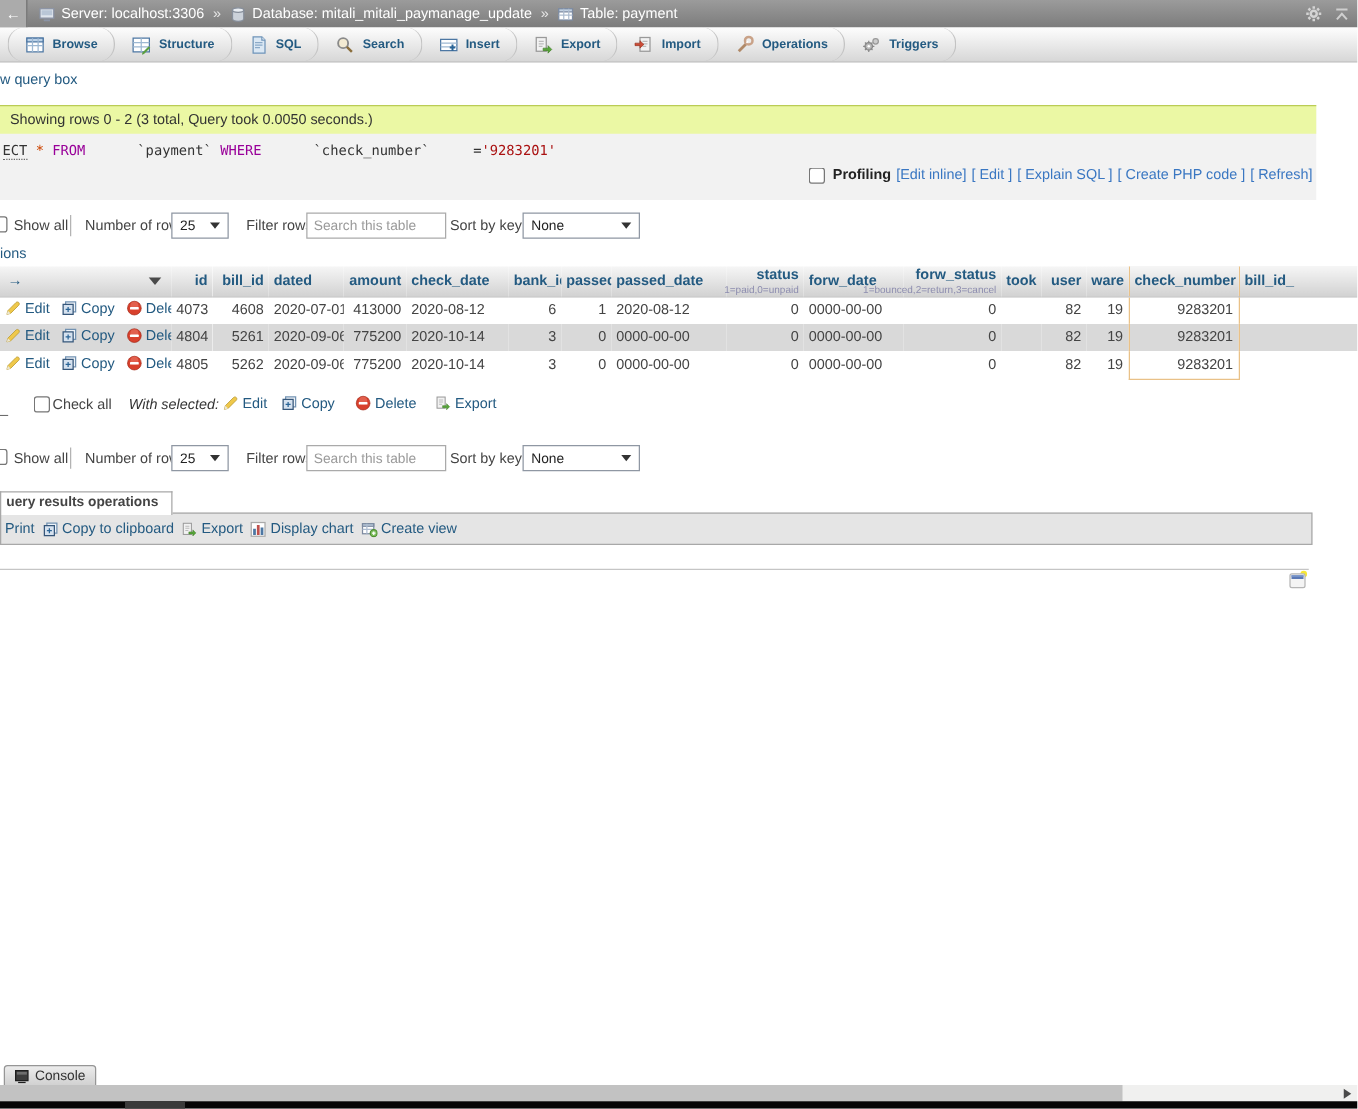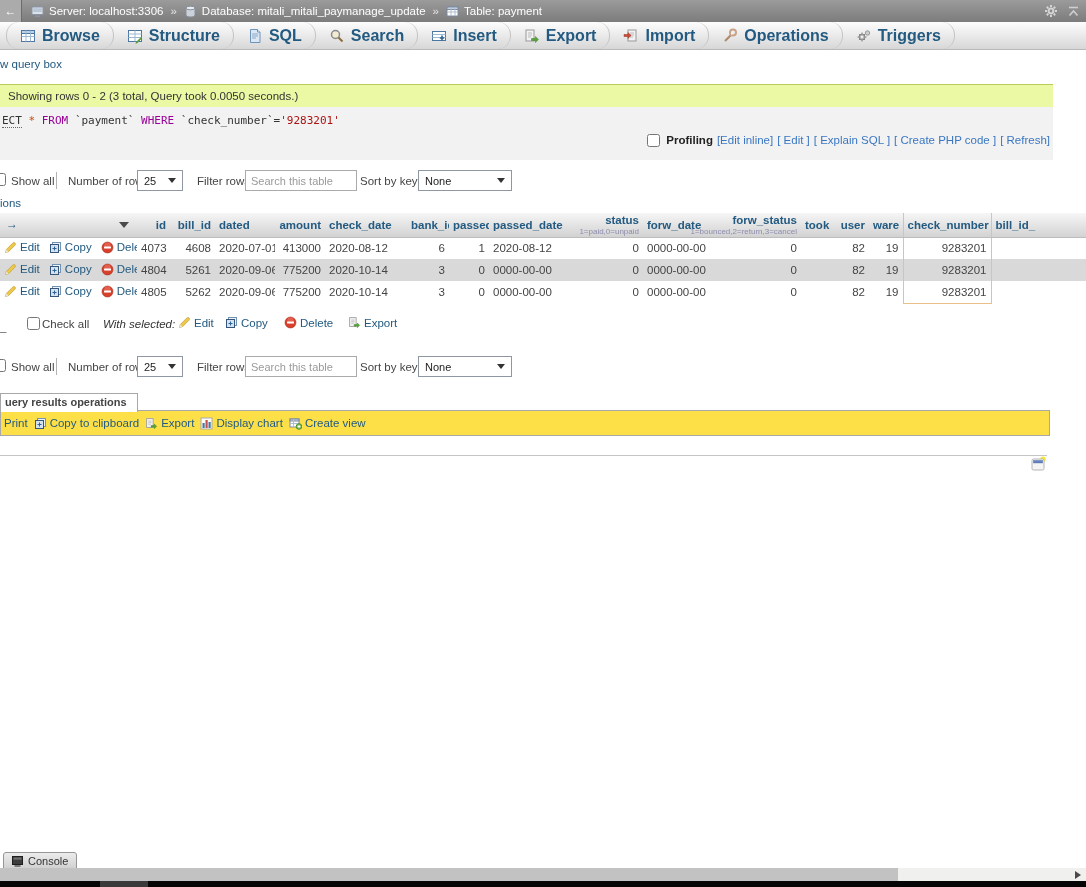--- a/index.html
+++ b/index.html
@@ -17,33 +17,33 @@
   .crumbs{display:flex;gap:5px;margin-left:9px;}
   .crumb{color:#fff;}
   .sep{color:#e5e5e5;margin:0 2px;}
   .ticon{display:inline-flex;align-items:center;}
   .tb-right{position:absolute;right:6px;top:4px;display:flex;gap:9px;align-items:center;}
   
   .tabbar{position:absolute;top:22px;left:0;width:1086px;height:28px;
     background:linear-gradient(#fdfdfd,#d7d7d7);border-bottom:1px solid #b9b9b9;
     display:flex;box-sizing:border-box;padding-left:6px;}
   .tab{display:flex;align-items:center;gap:6px;padding:0 13px;border-right:1px solid #c3c3c3;
-    font-size:16px;font-weight:bold;color:#235a81;border-radius:13px;}
+    font-size:10px;font-weight:bold;color:#235a81;border-radius:13px;}
   .tab:first-child{border-left:1px solid #c3c3c3;}
   
   .queryboxlink{position:absolute;top:58px;left:0;font-size:11.5px;color:#235a81;}
   
   .resultbox{position:absolute;top:84px;left:0;width:1053px;height:76px;background:#f2f2f2;}
   .successmsg{height:22px;line-height:22px;background:#ebf8a4;border-top:1px solid #bacc55;
     padding-left:8px;font-size:11.5px;color:#333;}
   .sqlline{margin:7px 0 0 2px;font-family:"DejaVu Sans Mono",monospace;font-size:11px;color:#333;}
   .sql-kw{color:#990099;}
   .sql-kw-u{color:#333;border-bottom:1px dotted #666;}
   .sql-op{color:#cc4400;}
-  .sql-id{color:#333;}
+  .sql-id{color:#333;margin-left:35px;}
   .sql-str{color:#aa1111;}
   .profrow{position:absolute;right:3px;top:50px;display:flex;align-items:flex-start;gap:4px;
     font-size:11.5px;color:#222;}
   .profrow input{width:13px;height:13px;margin:0 2px 0 0;}
   .prof-label{font-weight:bold;}
   .proflink{color:#3a77c2;}
   
   .controls{position:absolute;left:0;width:640px;height:26px;font-size:11.5px;}
   .controls .cb-cut{position:absolute;left:-7px;top:5px;width:13px;height:13px;margin:0;}
   .ctl-label{position:absolute;top:7px;color:#444;}
@@ -84,21 +84,21 @@
   .dashcut{position:absolute;left:0;top:8px;color:#555;}
   .checkallrow input{position:absolute;left:27px;top:4px;width:13px;height:13px;margin:0;}
   .ca-label{position:absolute;left:42px;top:5px;color:#444;}
   .ws-label{position:absolute;left:103px;top:5px;font-style:italic;color:#333;}
   .ws-act{position:absolute;top:3px;display:inline-flex;align-items:center;gap:3px;color:#235a81;}
   
   .qro-legend{position:absolute;top:393px;left:0;z-index:2;background:#fff;
     border:1px solid #a8a8a8;border-bottom:none;padding:2px 10px 4px 4px;
     font-size:11px;font-weight:bold;color:#444;}
   .qro-box{position:absolute;top:410px;left:0;width:1050px;height:26px;box-sizing:border-box;
-    background:#fde047;border:1px solid #a8a8a8;display:flex;align-items:center;gap:6px;
+    background:#e5e5e5;border:1px solid #a8a8a8;display:flex;align-items:center;gap:6px;
     padding-left:3px;font-size:11.5px;}
   .qro-item{display:inline-flex;align-items:center;gap:3px;color:#235a81;}
   
   .divider{position:absolute;top:455px;left:0;width:1047px;border-top:1px solid #c5c5c5;}
   .pagewin{position:absolute;top:456px;left:1031px;}
   .console-tab{position:absolute;top:852px;left:3px;height:16px;display:flex;align-items:center;gap:5px;
     background:linear-gradient(#ececec,#cfcfcf);border:1px solid #969696;border-radius:3px 3px 0 0;
     padding:0 8px;font-size:11px;color:#333;}
   .hscrollbar{position:absolute;top:868px;left:0;width:1086px;height:13px;background:#f0f0ef;}
   .sb-thumb{position:absolute;left:0;top:0;width:898px;height:13px;background:#c2c2c2;}

